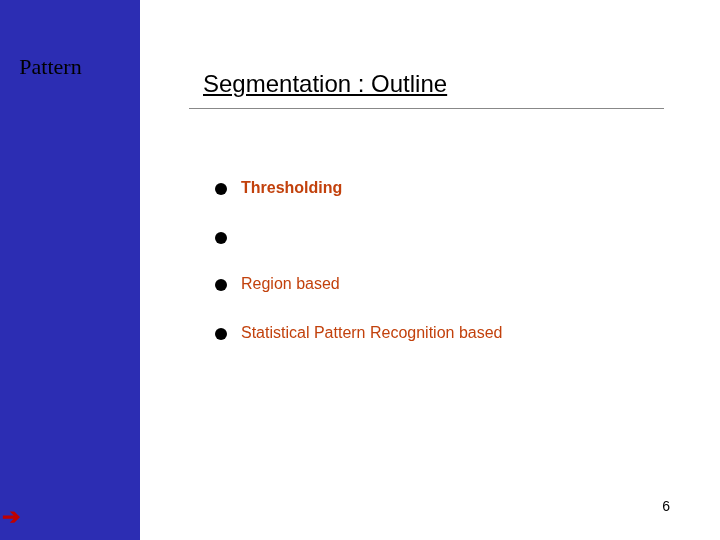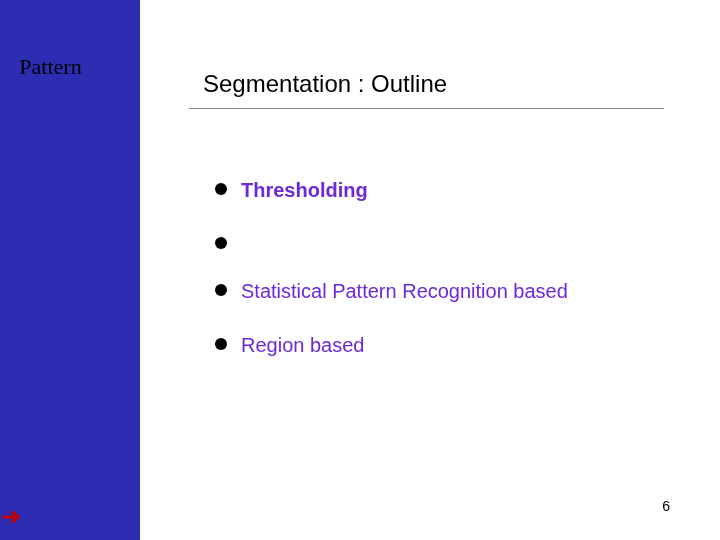--- a/index.html
+++ b/index.html
@@ -45,20 +45,21 @@
     height: 0;
     border-top: 1px solid #888888;
   }
   .slide-title {
     position: absolute;
     left: 203px;
     top: 70px;
     font-size: 24px;
     font-weight: 400;
     color: #000000;
+    text-decoration: underline;
   }
   .bullets {
     position: absolute;
     left: 215px;
     top: 178px;
     width: 470px;
   }
   .bullet-row {
     display: flex;
     align-items: flex-start;
@@ -67,22 +68,22 @@
   .bullet-dot {
     width: 12px;
     height: 12px;
     background: #000000;
     border-radius: 50%;
     flex: 0 0 auto;
     margin-top: 5px;
     margin-right: 14px;
   }
   .bullet-text {
-    font-size: 20px;
-    color: #6d28d9;
+    font-size: 16px;
+    color: #c2410c;
     line-height: 1.2;
   }
   .bullet-text.bold {
     font-weight: 700;
   }
   .page-num {
     position: absolute;
     right: 50px;
     bottom: 26px;
     font-size: 14px;
@@ -120,23 +121,23 @@
   <div class="bullets">
     <div class="bullet-row">
       <div class="bullet-dot"></div>
       <div class="bullet-text bold">Thresholding</div>
     </div>
     <div class="bullet-row">
       <div class="bullet-dot"></div>
     </div>
     <div class="bullet-row">
       <div class="bullet-dot"></div>
-      <div class="bullet-text">Statistical Pattern Recognition based</div>
+      <div class="bullet-text">Region based</div>
     </div>
     <div class="bullet-row">
       <div class="bullet-dot"></div>
-      <div class="bullet-text">Region based</div>
+      <div class="bullet-text">Statistical Pattern Recognition based</div>
     </div>
   </div>
 
   <div class="page-num">6</div>
 
 </div>
 
 </body></html>

